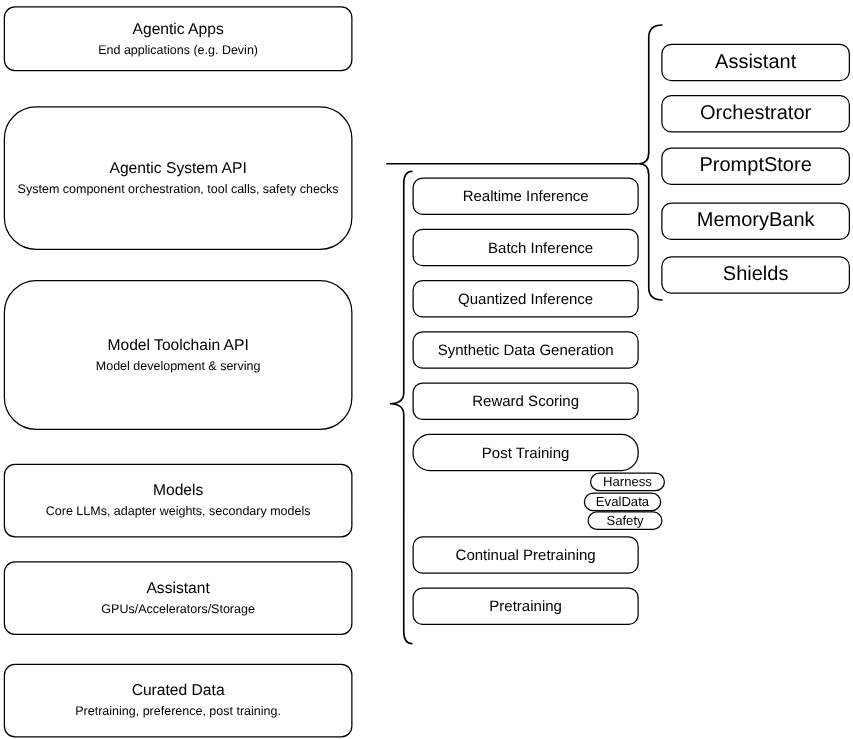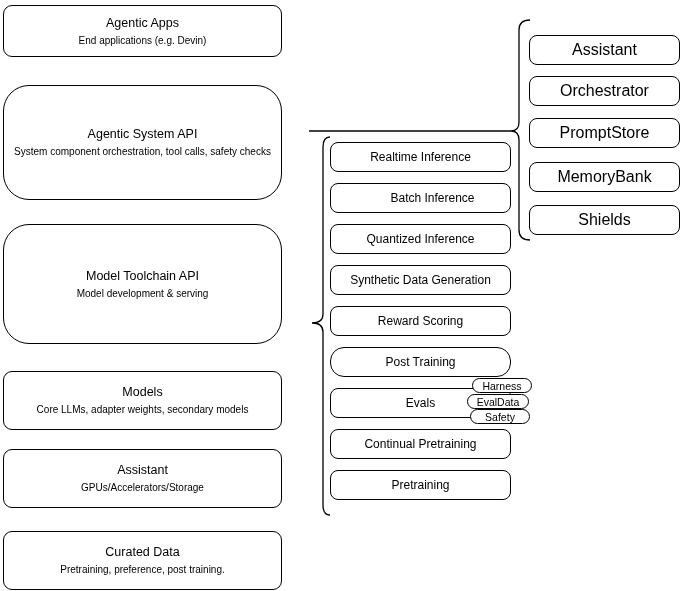--- a/index.html
+++ b/index.html
@@ -92,21 +92,20 @@
     <div class="t">Curated Data</div>
     <div class="s">Pretraining, preference, post training.</div>
   </div>
 
   <div class="node mbox m1">Realtime Inference</div>
   <div class="node mbox m2">Batch Inference</div>
   <div class="node mbox m3">Quantized Inference</div>
   <div class="node mbox m4">Synthetic Data Generation</div>
   <div class="node mbox m5">Reward Scoring</div>
   <div class="node mbox m6">Post Training</div>
-  <div class="node mbox m7">Evals</div>
   <div class="node mbox m8">Continual Pretraining</div>
   <div class="node mbox m9">Pretraining</div>
 
   <div class="node pill p1">Harness</div>
   <div class="node pill p2">EvalData</div>
   <div class="node pill p3">Safety</div>
 
   <div class="node rbox r1">Assistant</div>
   <div class="node rbox r2">Orchestrator</div>
   <div class="node rbox r3">PromptStore</div>

